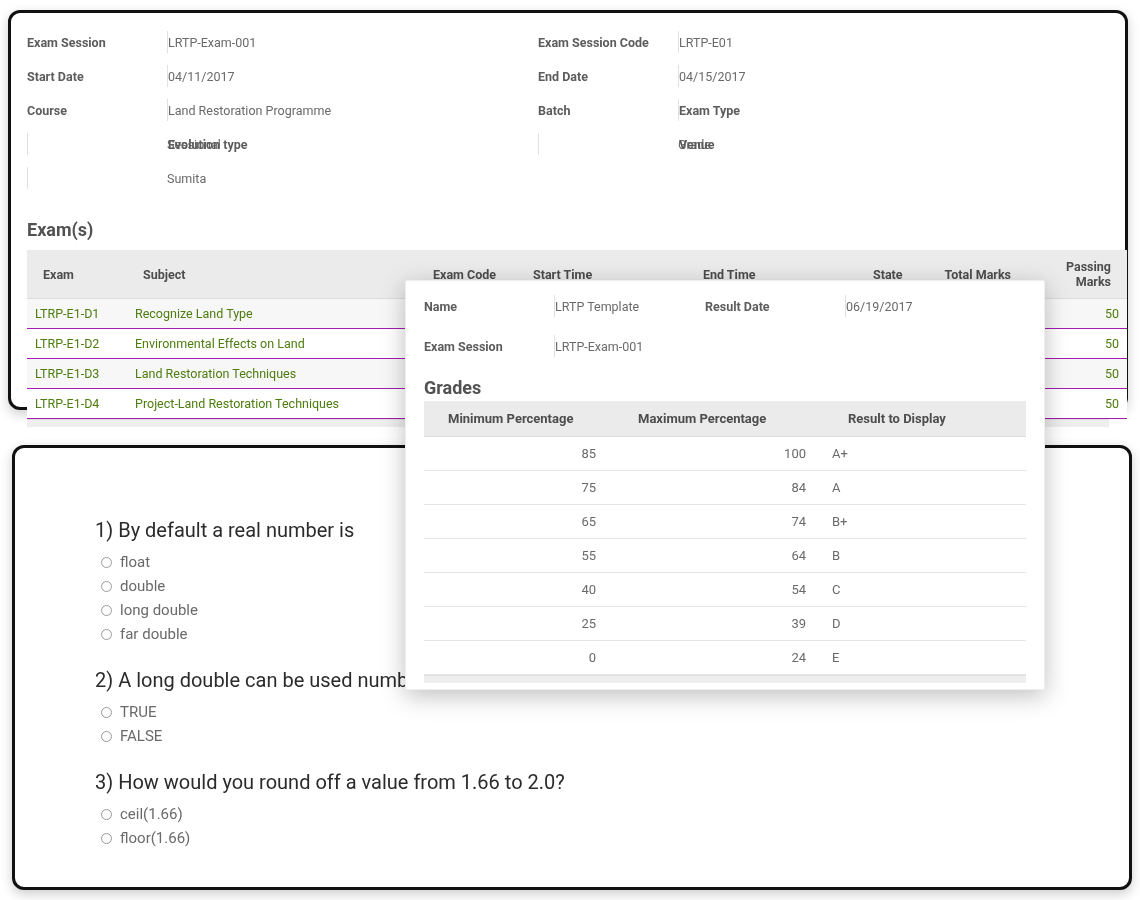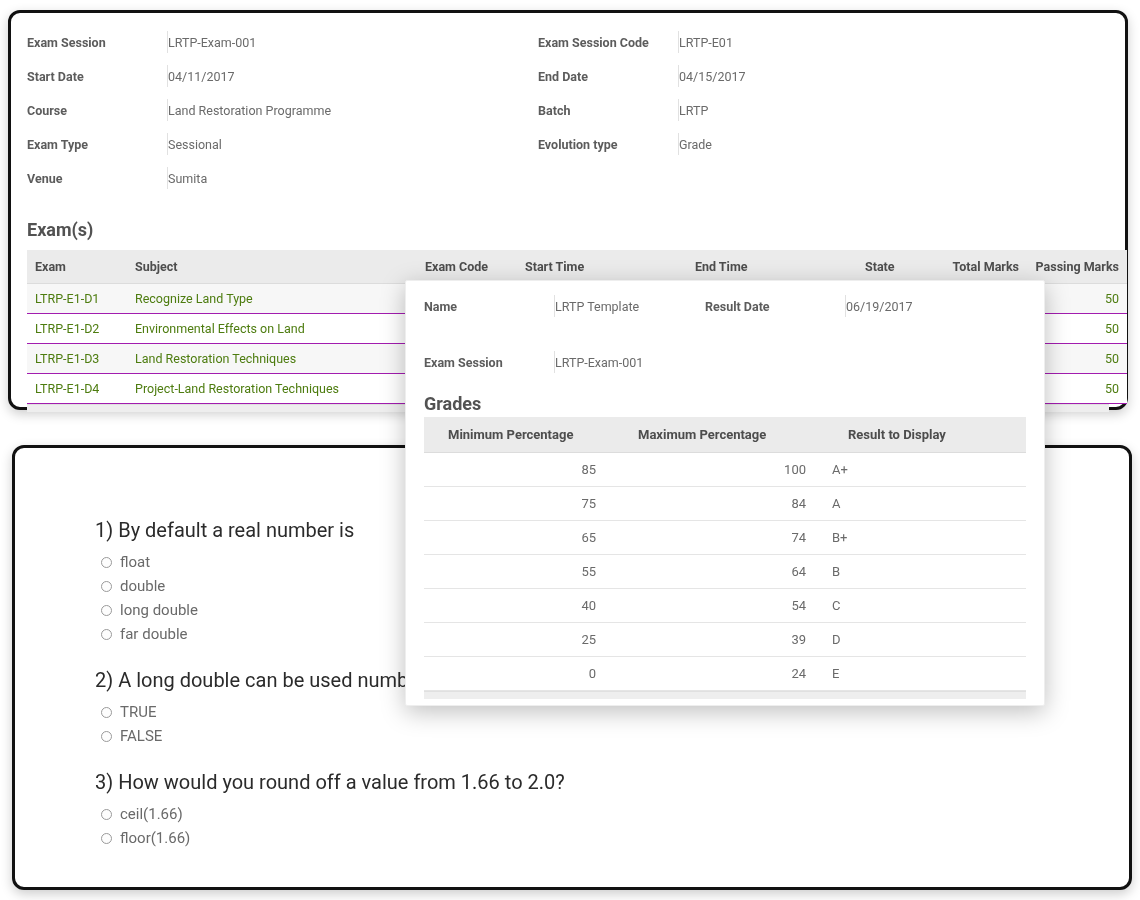--- a/index.html
+++ b/index.html
@@ -58,21 +58,21 @@
     width: 100%;
     border-collapse: collapse;
     table-layout: fixed;
     font-size: 12.5px;
   }
   table.exams th {
     text-align: left;
     background: #ebebeb;
     color: #4d4d4d;
     font-weight: 700;
-    padding: 9px 8px;
+    padding: 9px 16px;
     border-bottom: 1px solid #dcdcdc;
   }
   table.exams td {
     padding: 7px 8px;
     border-bottom: 1px solid #a21caf;
     color: #4d7c0f;
   }
   table.exams tr:nth-child(odd) td { background: #f7f7f7; }
   table.exams tr:nth-child(even) td { background: #fff; }
   table.exams th.num, table.exams td.num { text-align: right; }
@@ -128,21 +128,21 @@
     background: #fff;
     box-shadow: 0 6px 24px rgba(0,0,0,0.25);
     padding: 14px 18px 6px 18px;
     border: 1px solid #eee;
     border-radius: 2px;
     z-index: 10;
   }
   .overlay .ogrid {
     display: grid;
     grid-template-columns: 130px 1px 150px 140px 1px 120px;
-    row-gap: 34px;
+    row-gap: 18px;
     align-items: center;
     margin-bottom: 20px;
   }
   .overlay .section-title { margin-top: 6px; margin-bottom: 3px; }
   table.grades {
     width: 100%;
     border-collapse: collapse;
     font-size: 13px;
   }
   table.grades th {
@@ -186,21 +186,20 @@
     <div class="info-label">End Date</div>
     <div class="info-divider"></div>
     <div class="info-value">04/15/2017</div>
 
     <div class="info-label">Course</div>
     <div class="info-divider"></div>
     <div class="info-value">Land Restoration Programme</div>
 
     <div class="info-label">Batch</div>
     <div class="info-divider"></div>
-    <div class="info-value">LRTP</div>
 
     <div class="info-label">Exam Type</div>
     <div class="info-divider"></div>
     <div class="info-value">Sessional</div>
 
     <div class="info-label">Evolution type</div>
     <div class="info-divider"></div>
     <div class="info-value">Grade</div>
 
     <div class="info-label">Venue</div>

